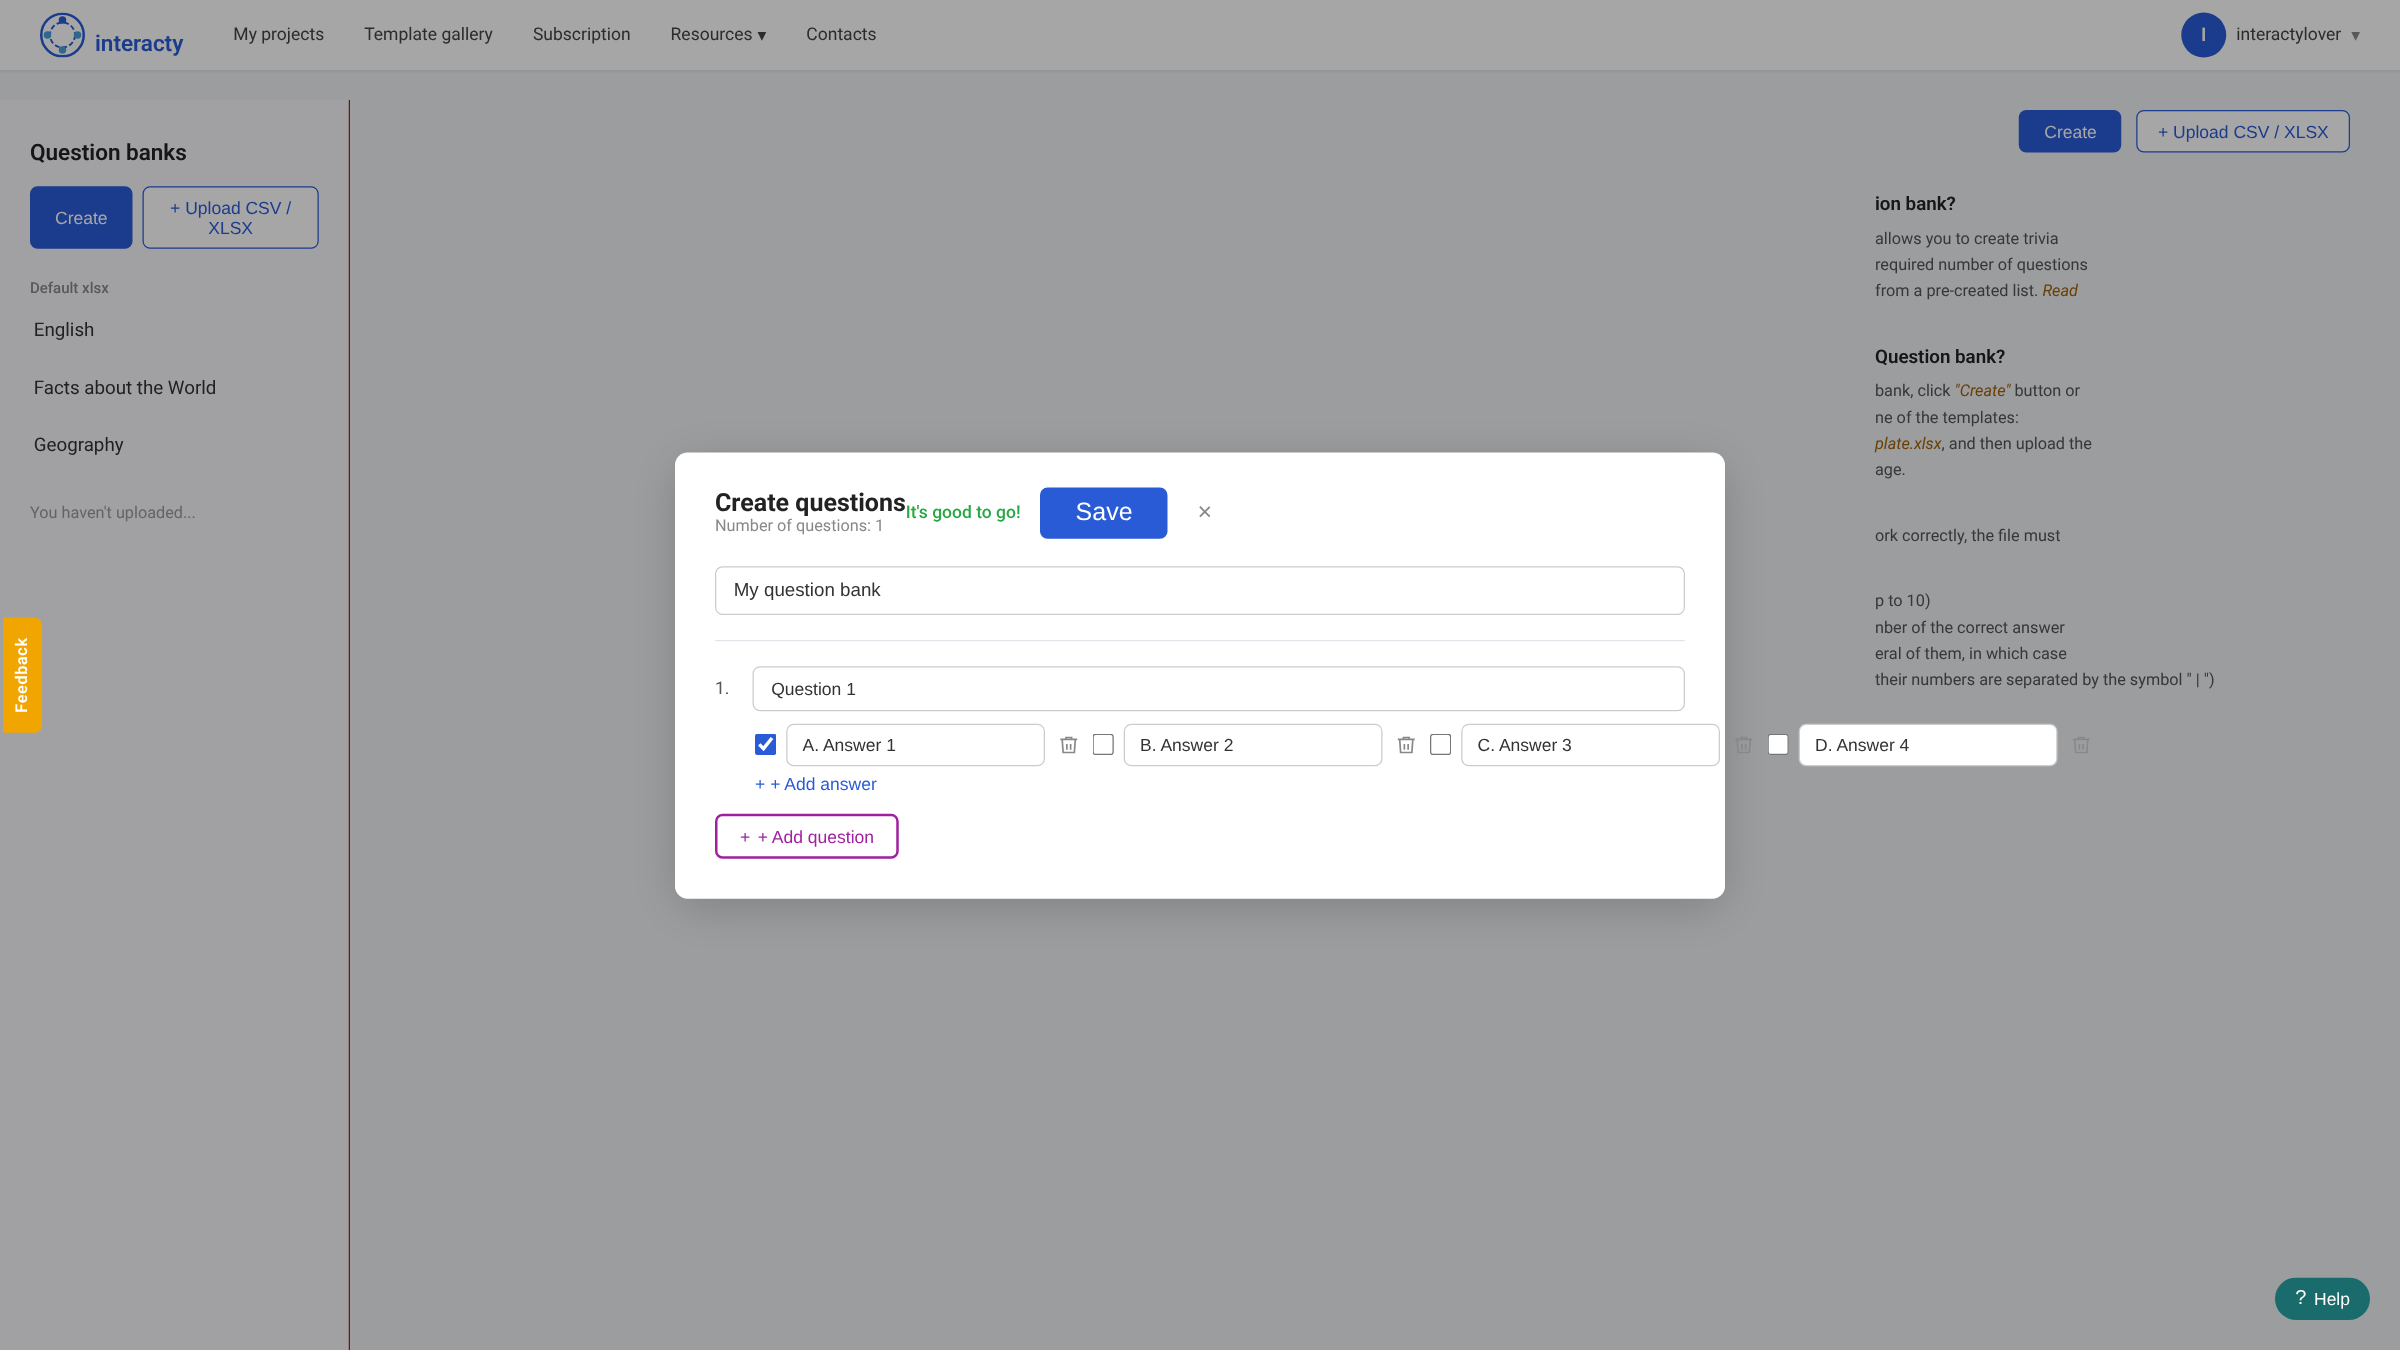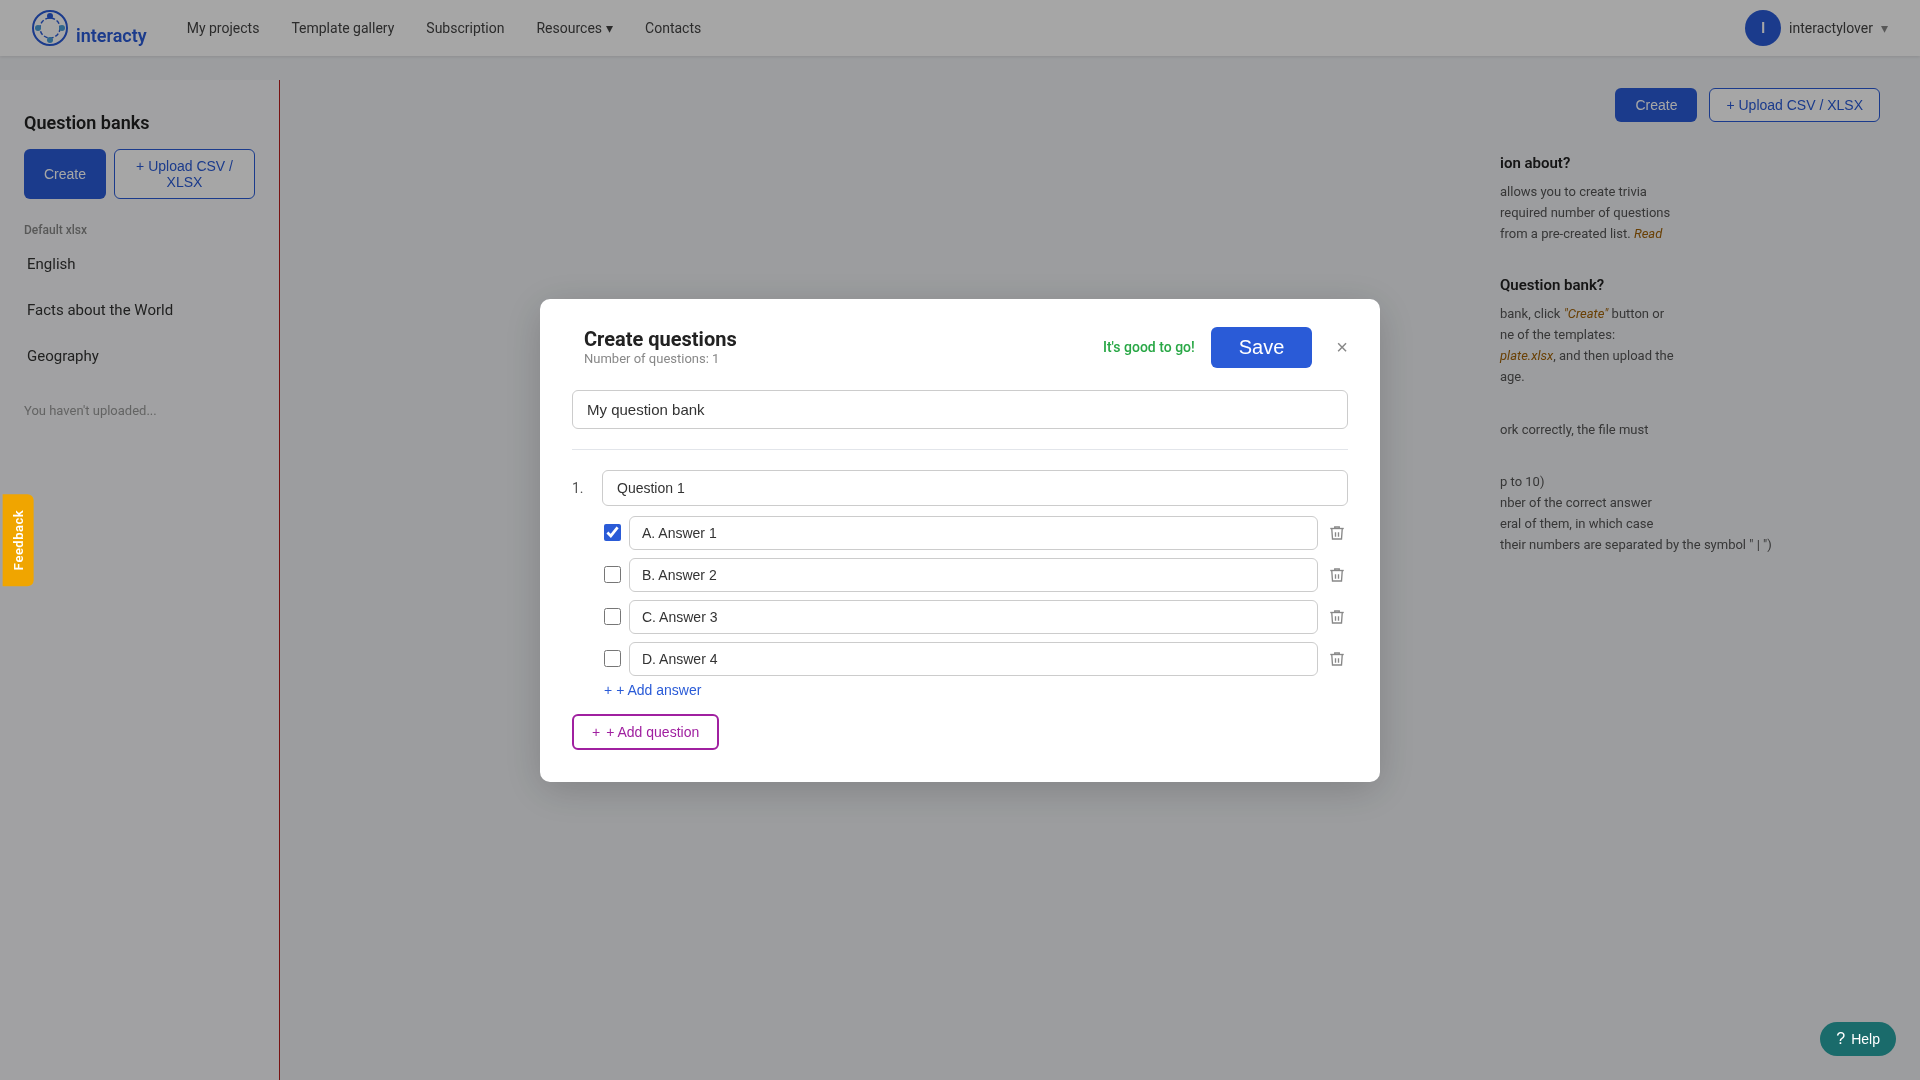--- a/index.html
+++ b/index.html
@@ -192,23 +192,21 @@
       border-radius: 10px;
       width: 840px;
       max-width: 95vw;
       padding: 28px 32px 32px 32px;
       position: relative;
       box-shadow: 0 8px 40px rgba(0,0,0,0.18);
     }
     .modal-header {
       display: flex;
       align-items: flex-start;
-      justify-content: space-between;
       margin-bottom: 6px;
-      margin-left: 12px;
     }
     .modal-title {
       font-size: 20px;
       font-weight: 700;
       color: #222;
     }
     .modal-subtitle {
       font-size: 13px;
       color: #888;
       margin-bottom: 18px;
@@ -279,21 +277,21 @@
       border-radius: 6px;
       padding: 9px 14px;
       font-size: 14px;
       color: #333;
       outline: none;
     }
 
     .answers-list {
       padding-left: 32px;
       display: flex;
-      flex-direction: column;
+      flex-direction: row;
       gap: 8px;
     }
     .answer-row {
       display: flex;
       align-items: center;
       gap: 8px;
     }
     .answer-checkbox {
       width: 17px;
       height: 17px;
@@ -437,21 +435,21 @@
   </div>
 
   <div class="right-panel">
     <div class="panel-top-row">
       <button class="btn-create">Create</button>
       <button class="btn-upload">+ Upload CSV / XLSX</button>
     </div>
 
     <div class="info-section">
       <div class="info-block">
-        <div class="info-question">ion about?</div>
+        <div class="info-question">ion bank?</div>
         <p class="info-text">
           allows you to create trivia<br>
           required number of questions<br>
           from a pre-created list. <a href="#">Read</a>
         </p>
       </div>
       <div class="info-block">
         <div class="info-question">Question bank?</div>
         <p class="info-text">
           bank, click <a href="#">"Create"</a> button or<br>

